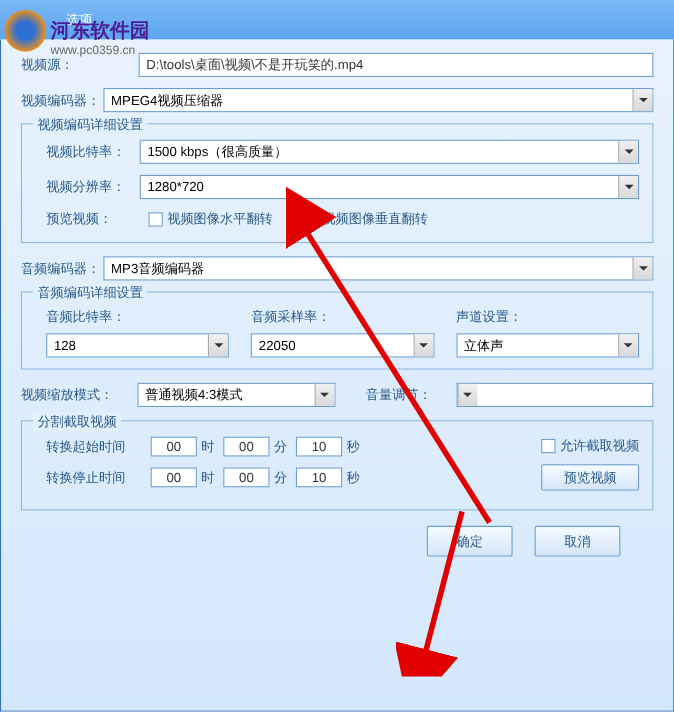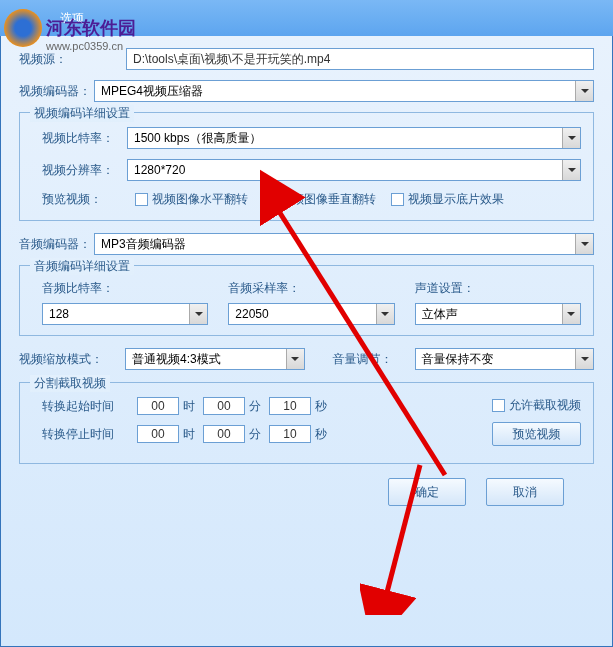--- a/index.html
+++ b/index.html
@@ -26,21 +26,21 @@
     .combo-btn::after { content: ""; border-left: 4px solid transparent; border-right: 4px solid transparent; border-top: 4px solid #333; }
     
     .fieldset { border: 1px solid #8fb8e0; padding: 14px 12px 10px 12px; margin-bottom: 12px; position: relative; }
     .fieldset-title { position: absolute; top: -8px; left: 10px; background: linear-gradient(to bottom, #e3f0fd, #e1effc); padding: 0 4px; color: #2a5a8a; }
     
     .inner-row { display: flex; align-items: center; margin-bottom: 10px; padding-left: 10px; }
     .inner-row:last-child { margin-bottom: 2px; }
     .inner-label { width: 85px; color: #2a5a8a; white-space: nowrap; }
     .inner-combo { width: 398px; }
     
-    .checkbox-group { display: flex; gap: 15px; padding-left: 8px; }
+    .checkbox-group { display: flex; gap: 28px; padding-left: 8px; }
     .checkbox-item { display: flex; align-items: center; gap: 4px; color: #2a5a8a; }
     .checkbox { width: 13px; height: 13px; border: 1px solid #6b9fd4; background: #fff; }
     
     .three-col { display: flex; gap: 20px; padding-left: 10px; }
     .col { flex: 1; }
     .col-label { color: #2a5a8a; margin-bottom: 6px; display: block; white-space: nowrap; }
     .col .combo { width: 100%; }
     
     .scale-row { display: flex; align-items: center; gap: 8px; margin-bottom: 12px; }
     .scale-row .label { width: auto; }
@@ -114,24 +114,20 @@
       <span class="inner-label">预览视频：</span>
       <div class="checkbox-group">
         <label class="checkbox-item">
           <span class="checkbox"></span>
           <span>视频图像水平翻转</span>
         </label>
         <label class="checkbox-item">
           <span class="checkbox"></span>
           <span>视频图像垂直翻转</span>
         </label>
-        <label class="checkbox-item">
-          <span class="checkbox"></span>
-          <span>视频显示底片效果</span>
-        </label>
       </div>
     </div>
   </div>
 
   <div class="row">
     <span class="label">音频编码器：</span>
     <div class="combo">
       <span class="combo-text">MP3音频编码器</span>
       <span class="combo-btn"></span>
     </div>
@@ -165,21 +161,20 @@
   </div>
 
   <div class="scale-row">
     <span class="label">视频缩放模式：</span>
     <div class="combo small-combo">
       <span class="combo-text">普通视频4:3模式</span>
       <span class="combo-btn"></span>
     </div>
     <span class="label" style="margin-left:20px;">音量调节：</span>
     <div class="combo vol-combo">
-      <span class="combo-text">音量保持不变</span>
       <span class="combo-btn"></span>
     </div>
   </div>
 
   <div class="fieldset">
     <span class="fieldset-title">分割截取视频</span>
     <div style="display:flex;">
       <div style="flex:1;">
         <div class="time-row">
           <span class="time-label">转换起始时间</span>

